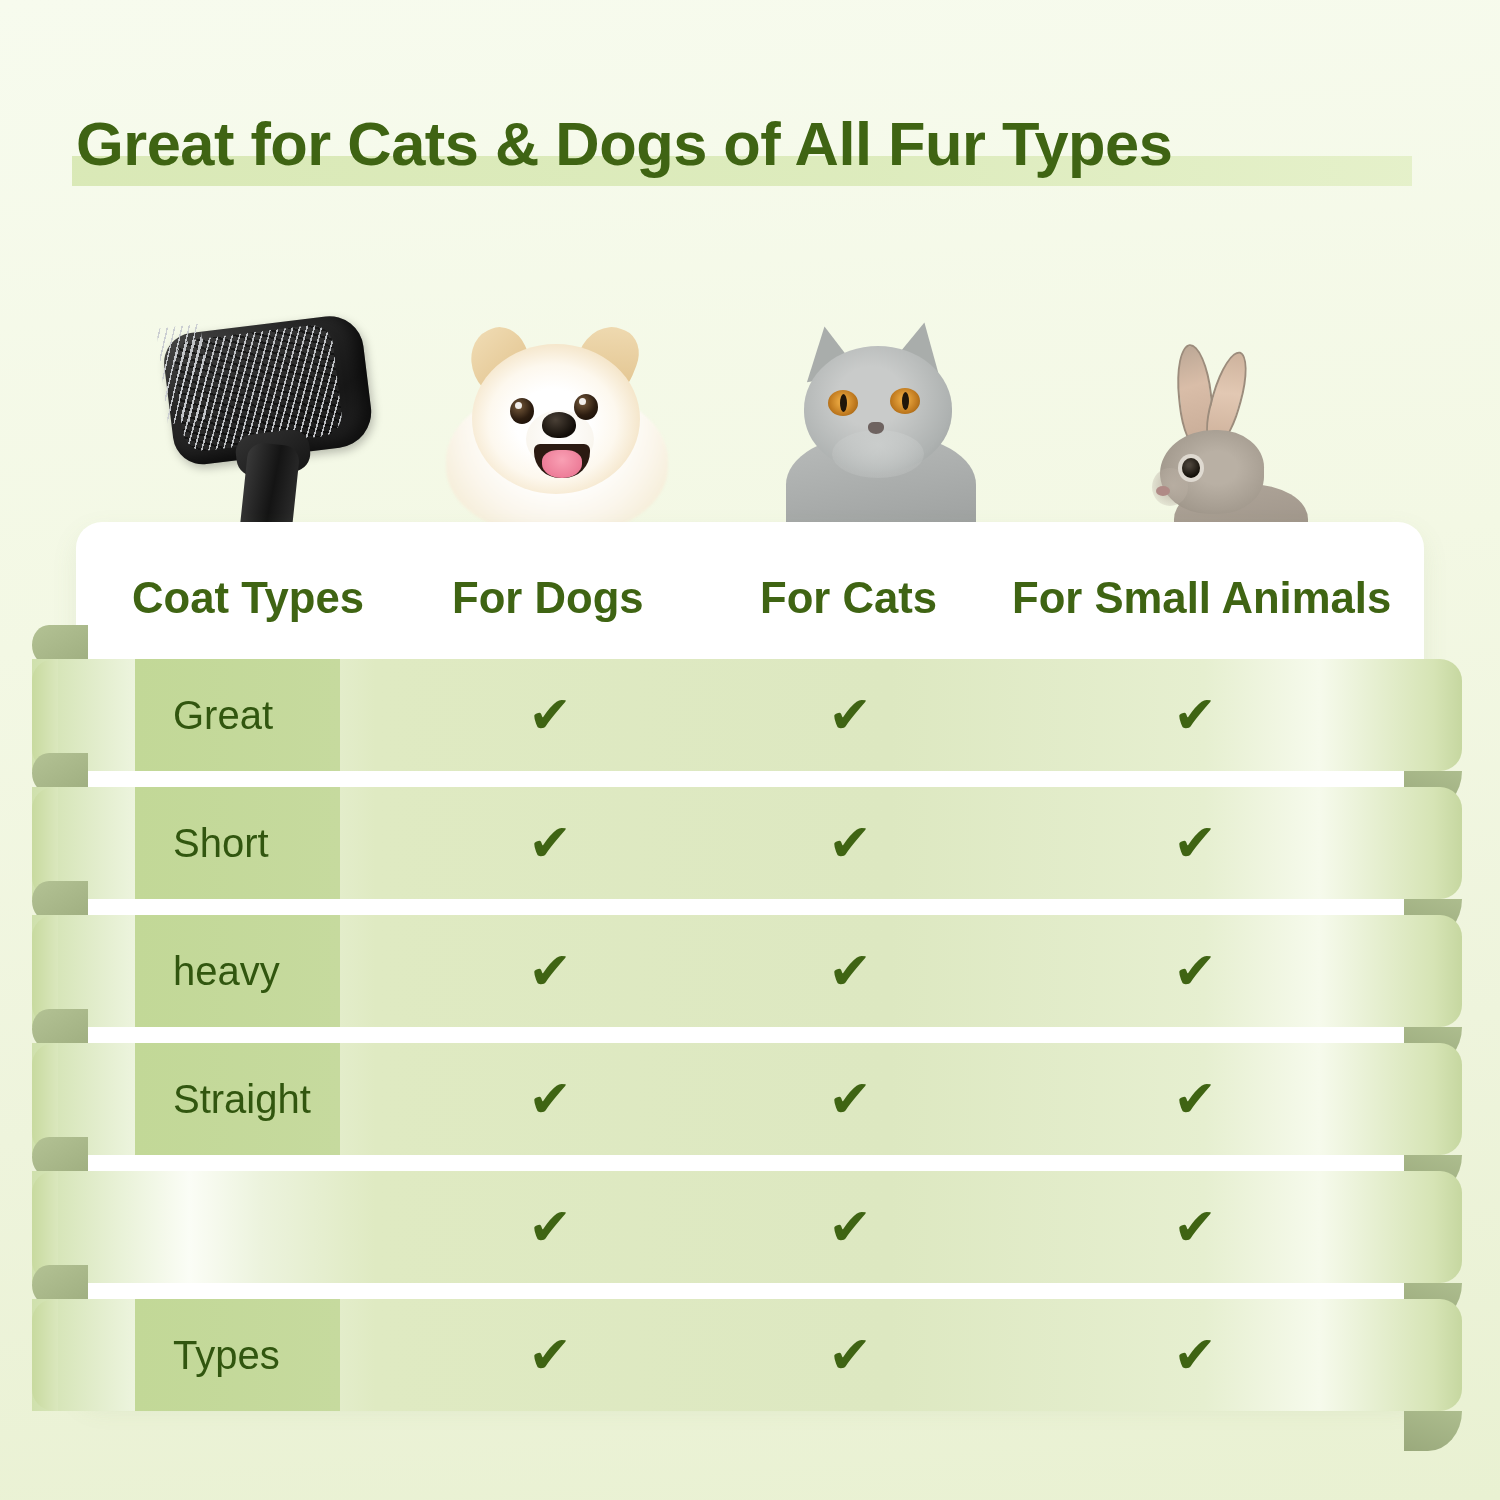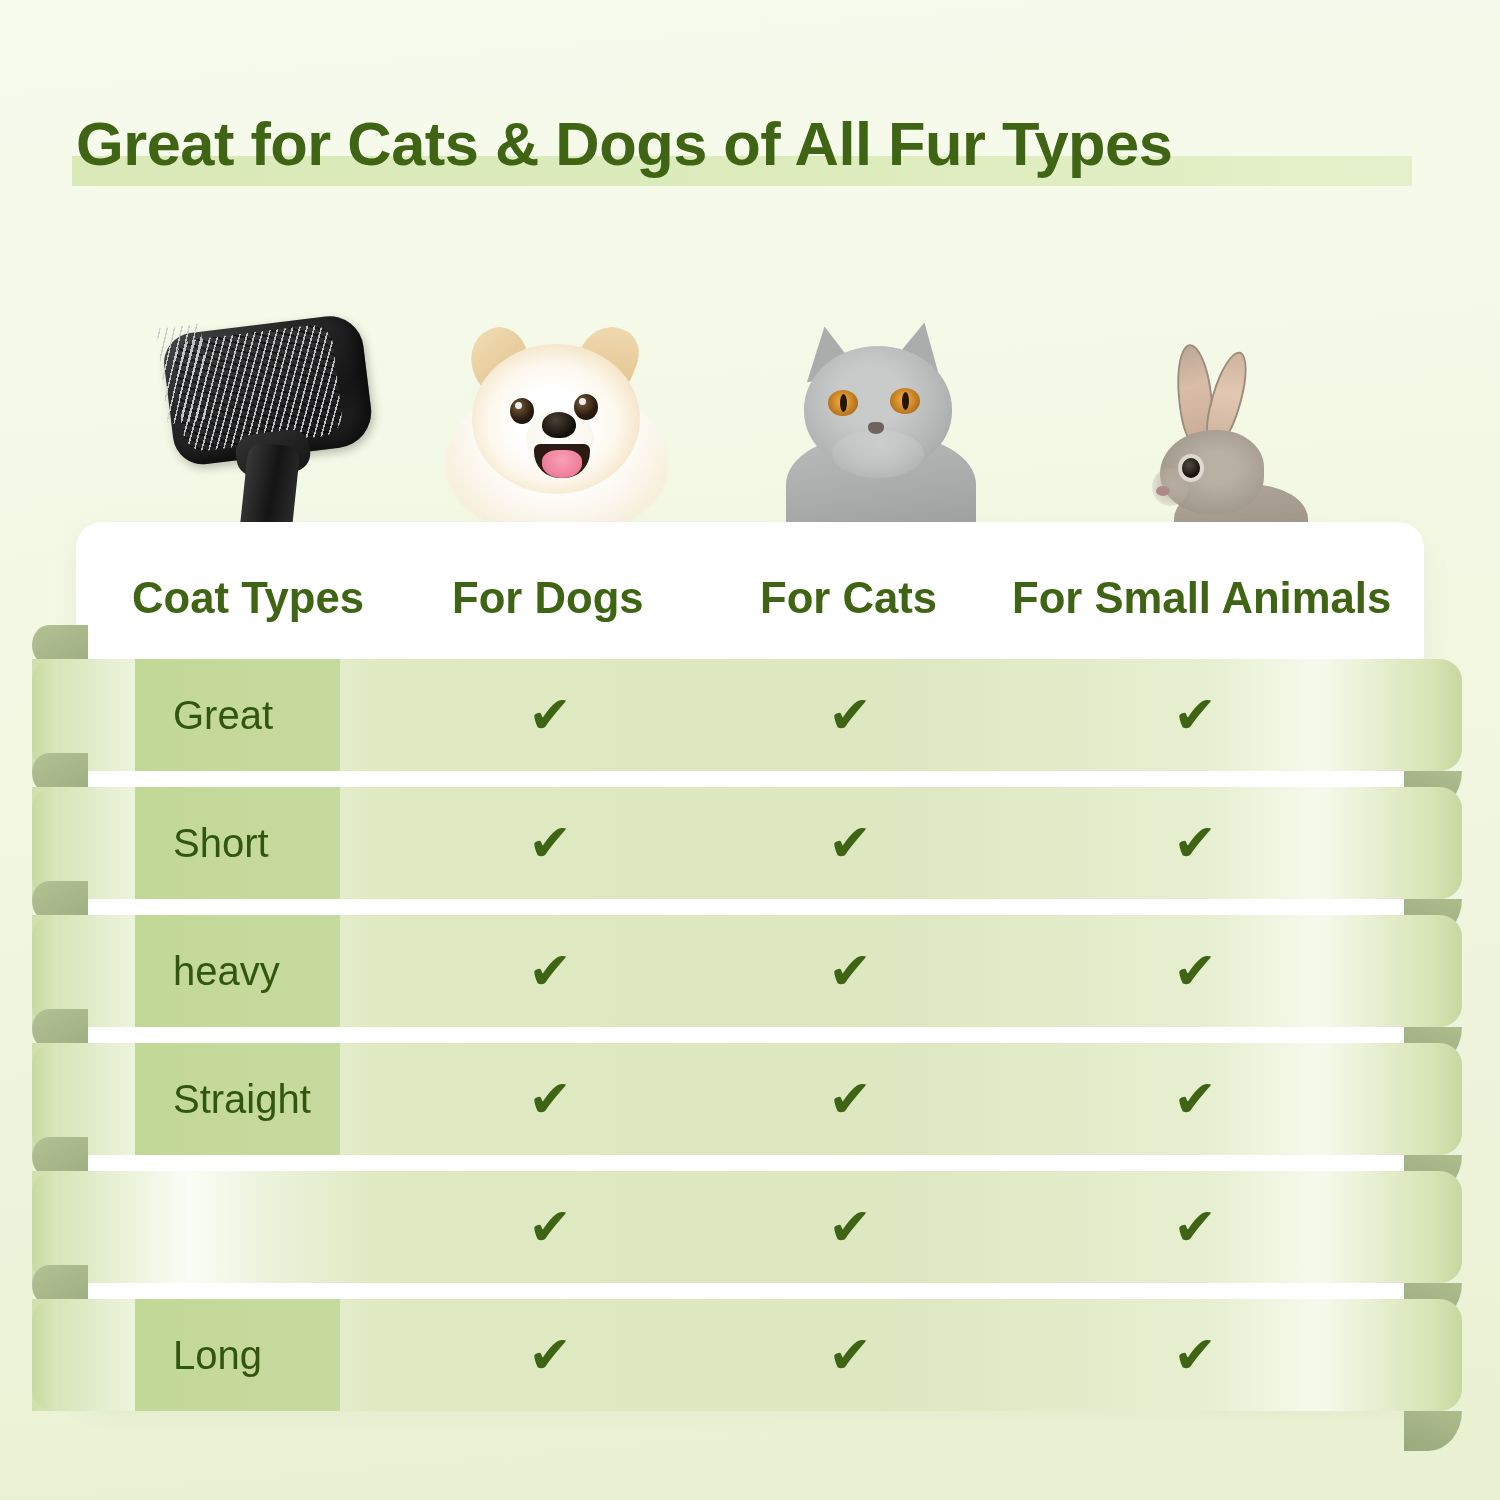--- a/index.html
+++ b/index.html
@@ -379,21 +379,21 @@
       <div class="check c1">✔</div>
       <div class="check c2">✔</div>
       <div class="check c3">✔</div>
     </div>
     <div class="ribbon" style="top: 1299px;">
       <div class="fold-left"></div>
       <div class="fold-right"></div>
       <div class="band"></div>
       <div class="band-cap"></div>
       <div class="cell-label">
-        <span>Long</span>
+        <span>Types</span>
       </div>
       <div class="check c1">✔</div>
       <div class="check c2">✔</div>
       <div class="check c3">✔</div>
     </div>
   </div>
 
 <div id="table-header">
   <div class="th" id="th-coat">Coat Types</div>
   <div class="th" id="th-dogs">For Dogs</div>

